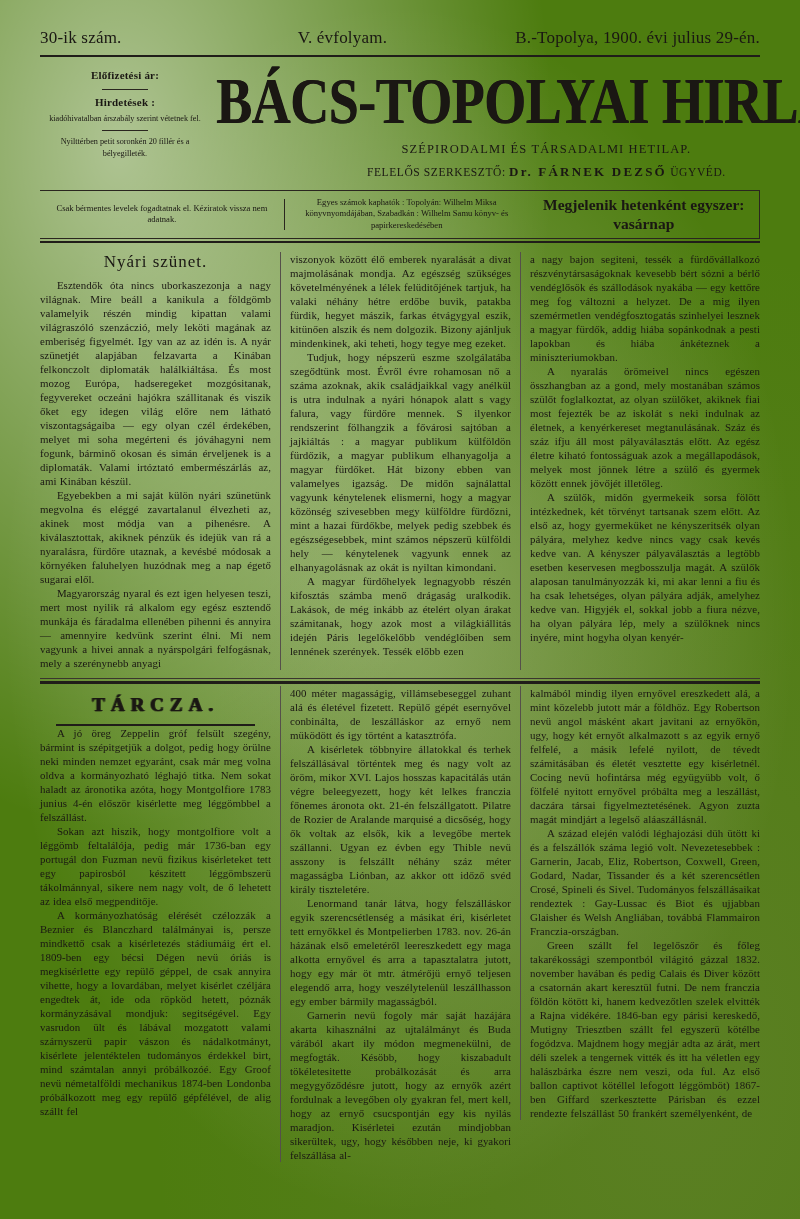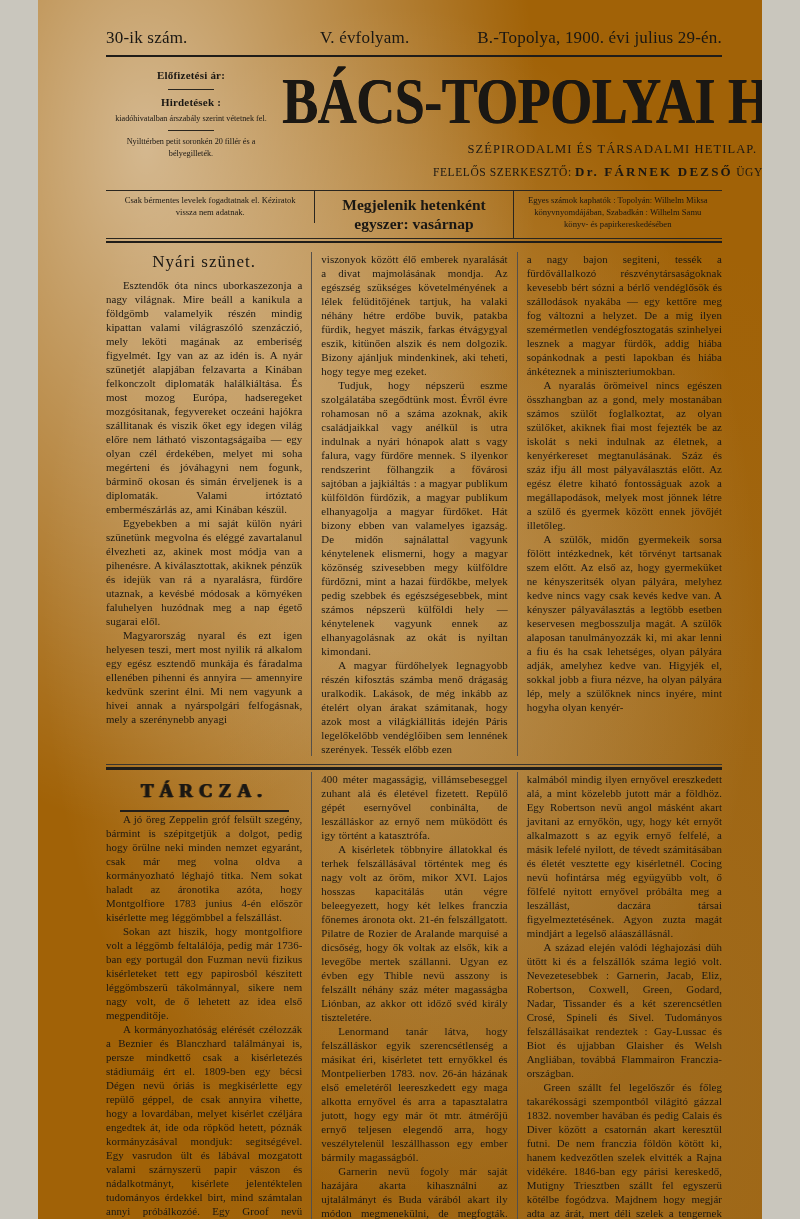--- a/index.html
+++ b/index.html
@@ -6,27 +6,26 @@
   html, body {
     margin: 0;
     padding: 0;
     background: #c9c6bd;
   }
   body {
     font-family: "Liberation Serif", "DejaVu Serif", serif;
   }
   .page {
     position: relative;
-    width: 724px;
+    width: 800px;
     height: 1219px;
     margin: 0 auto;
-    background: #a16207;
+    background: #4d7c0f;
     overflow: hidden;
     box-sizing: border-box;
-    padding-left: 28px;
   }
   
   .page::before {
     content: "";
     position: absolute;
     inset: 0;
     background:
       radial-gradient(ellipse at 15% 12%, rgba(255,255,255,0.55), rgba(255,255,255,0) 45%),
       radial-gradient(ellipse at 85% 88%, rgba(150,140,120,0.20), rgba(255,255,255,0) 55%),
       radial-gradient(ellipse at 50% 50%, rgba(255,252,244,0.35), rgba(255,255,255,0) 70%);
@@ -117,21 +116,21 @@
     font-weight: bold;
     font-size: 13px;
     letter-spacing: 2.2px;
   }
   .mh-editor .ed-pre { letter-spacing: .6px; }
 
   
   .banner-wrap { margin-top: 10px; }
   .banner {
     display: flex;
-    align-items: flex-start;
+    align-items: center;
     border-top: 1px solid #2a261f;
     border-bottom: 1px solid #2a261f;
   }
   .banner-cell {
     padding: 4px 8px;
     text-align: center;
     font-size: 8.6px;
     line-height: 1.38;
     display: flex;
     flex-direction: column;
@@ -255,22 +254,22 @@
           <span class="ed-name">Dr. FÁRNEK DEZSŐ</span>
           <span class="ed-pre">ÜGYVÉD.</span>
         </div>
       </div>
 
     </div>
 
     <div class="banner-wrap">
       <div class="banner">
         <div class="banner-cell left">Csak bérmentes levelek fogadtatnak el. Kéziratok vissza nem adatnak.</div>
+        <div class="banner-cell right">Egyes számok kaphatók : Topolyán: Wilhelm Miksa könyvnyomdájában, Szabadkán : Wilhelm Samu könyv- és papirkereskedésében</div>
         <div class="banner-cell middle">Megjelenik hetenként egyszer: vasárnap</div>
-        <div class="banner-cell right">Egyes számok kaphatók : Topolyán: Wilhelm Miksa könyvnyomdájában, Szabadkán : Wilhelm Samu könyv- és papirkereskedésében</div>
       </div>
       <div class="banner-after"></div>
     </div>
 
     <div class="cols">
       <div class="col c1">
         <h1 class="headline">Nyári szünet.</h1>
         <p class="body">Esztendők óta nincs uborkaszezonja a nagy világnak. Mire beáll a kanikula a földgömb valamelyik részén mindig kipattan valami világraszóló szenzáczió, mely leköti magának az emberiség figyelmét. Igy van az az idén is. A nyár szünetjét alapjában felzavarta a Kinában felkonczolt diplomaták halálkiáltása. És most mozog Európa, hadseregeket mozgósitanak, fegyvereket oczeáni hajókra szállitanak és viszik őket egy idegen világ előre nem látható viszontagságaiba — egy olyan czél érdekében, melyet mi soha megérteni és jóváhagyni nem fogunk, bárminő okosan és simán érveljenek is a diplomaták. Valami irtóztató embermészárlás az, ami Kinában készül.</p>
         <p class="body">Egyebekben a mi saját külön nyári szünetünk megvolna és eléggé zavartalanul élvezheti az, akinek most módja van a pihenésre. A kiválasztottak, akiknek pénzük és idejük van rá a nyaralásra, fürdőre utaznak, a kevésbé módosak a környéken faluhelyen huzódnak meg a nap égető sugarai elől.</p>
         <p class="body">Magyarország nyaral és ezt igen helyesen teszi, mert most nyilik rá alkalom egy egész esztendő munkája és fáradalma ellenében pihenni és annyira — amennyire kedvünk szerint élni. Mi nem vagyunk a hivei annak a nyárspolgári felfogásnak, mely a szerénynebb anyagi</p>

